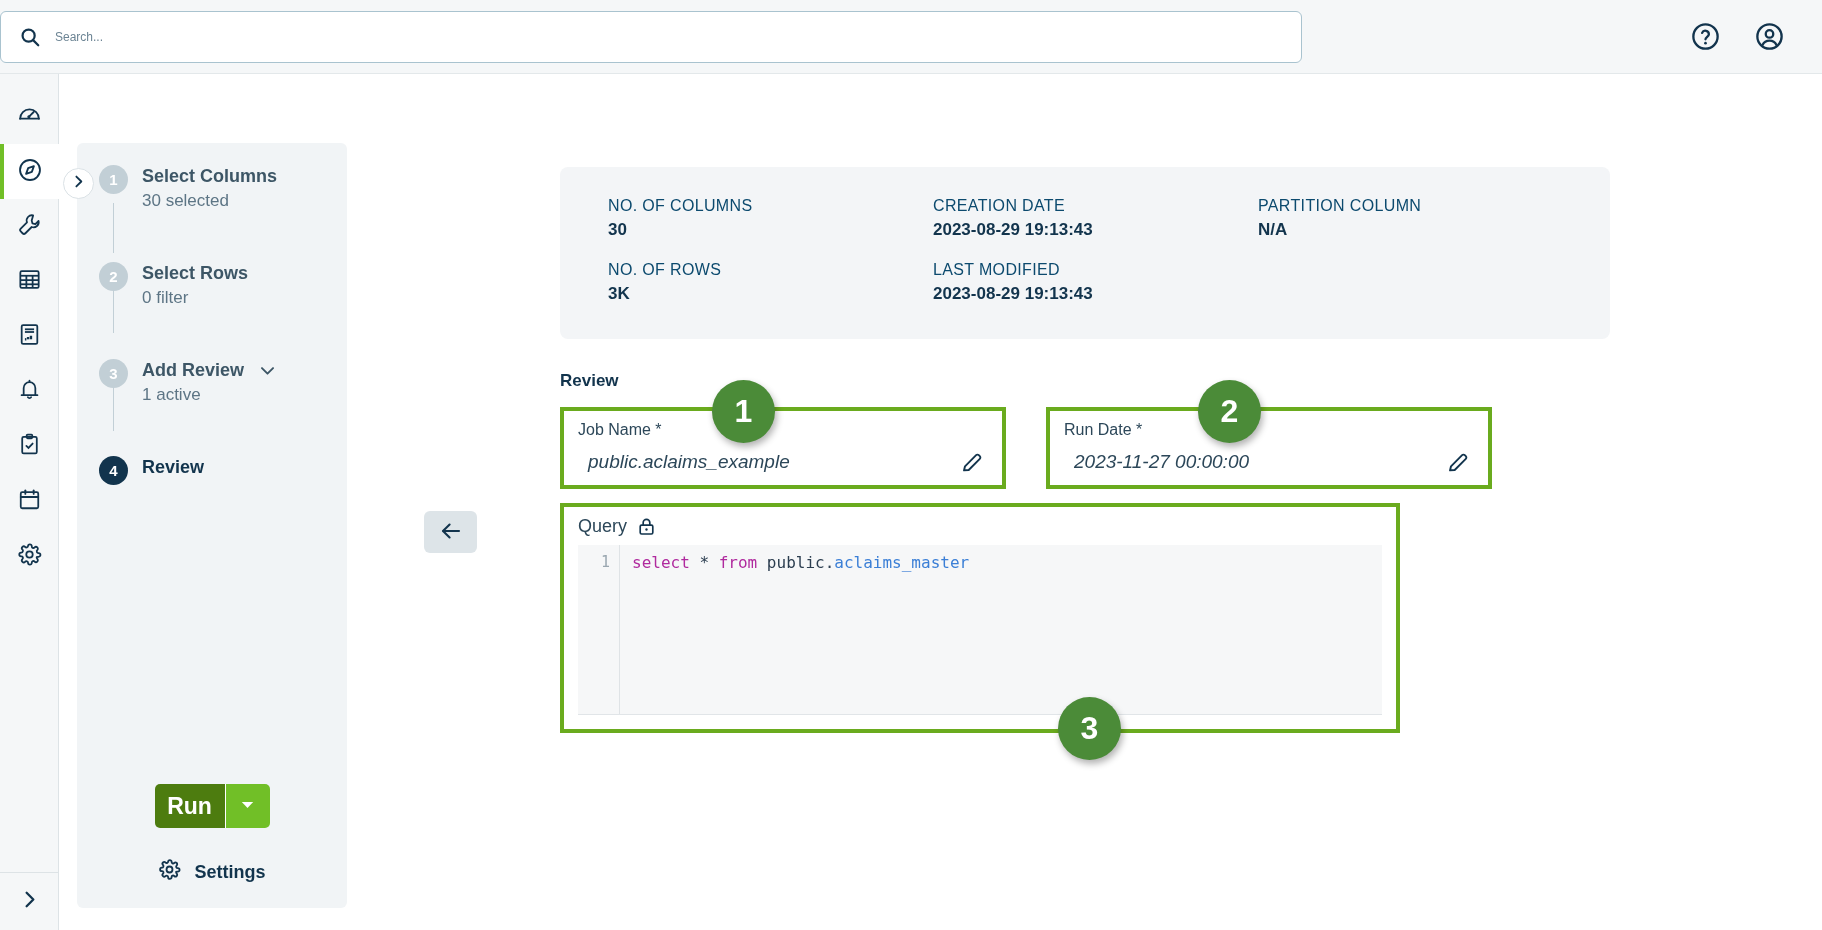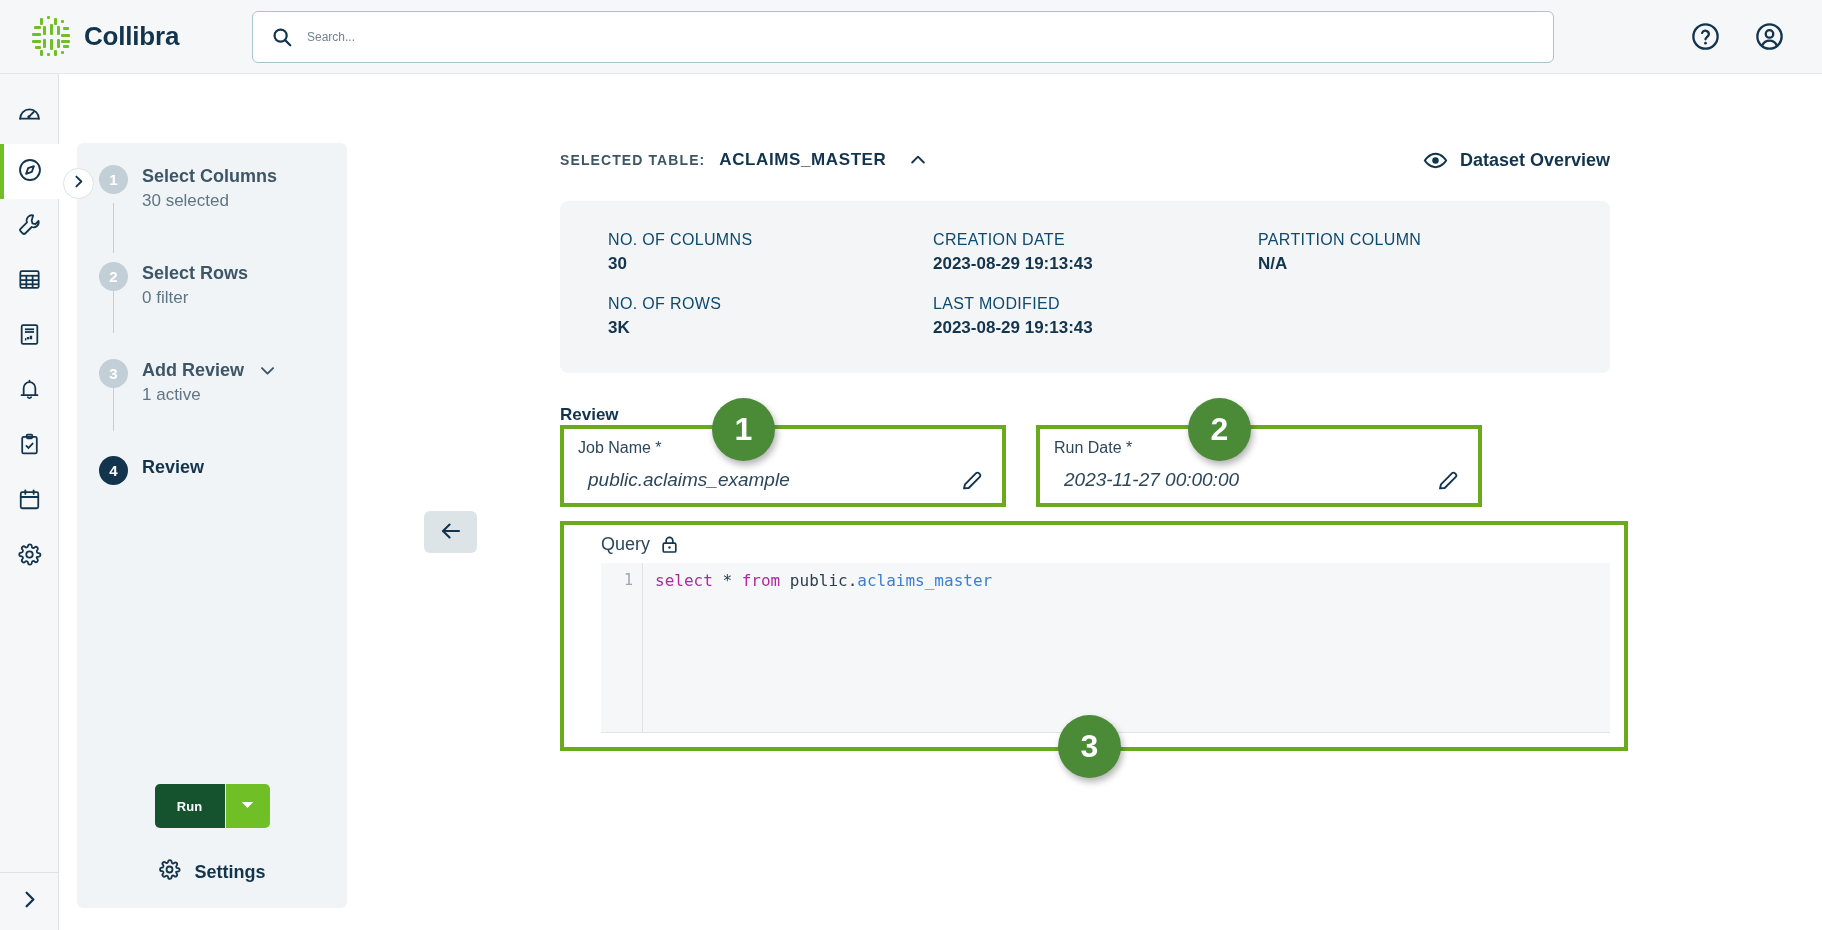--- a/index.html
+++ b/index.html
@@ -115,23 +115,23 @@
   .connector {
     position: absolute; left: 36px; width: 1px;
     background: #c2cfd6;
   }
   .run-area {
     position: absolute; left: 0; bottom: 22px; width: 270px;
     display: flex; flex-direction: column; align-items: center; gap: 30px;
   }
   .run-group { display: flex; height: 44px; }
   .run-btn {
-    background: #14532d; color: #fff; border: none;
+    background: #4d7c0f; color: #fff; border: none;
     font-family: "Liberation Sans", sans-serif;
-    font-size: 13px; font-weight: bold;
+    font-size: 23px; font-weight: bold;
     border-radius: 5px 0 0 5px; width: 70px; cursor: pointer;
   }
   .run-caret {
     background: #71bf27; border: none; border-left: 1px solid #ffffff;
     border-radius: 0 5px 5px 0; width: 45px; cursor: pointer;
     display: flex; align-items: center; justify-content: center; color: #fff;
   }
   .settings-link {
     display: flex; align-items: center; gap: 13px;
     color: #12344d; font-size: 18px; font-weight: bold; cursor: pointer;
@@ -176,39 +176,38 @@
   }
   .meta-value {
     font-size: 17px; font-weight: bold; color: #12344d; margin-top: 5px;
   }
 
   .review-title {
     margin-top: 32px; font-size: 17px; font-weight: bold; color: #12344d;
   }
 
   
-  .field-row { position: relative; display: flex; gap: 30px; }
+  .field-row { margin-top: 16px; position: relative; display: flex; gap: 40px; }
   .hl-box {
     border: 4px solid #6aab1e; background: #ffffff;
     position: relative; height: 82px;
   }
   .field { width: 446px; padding: 10px 18px 0 14px; }
   .field-label { font-size: 16px; color: #2c4759; }
   .field-value-row {
     display: flex; align-items: flex-start; margin-top: 12px; font-style: italic;
   }
   .field-value { font-size: 19px; color: #2c4759; padding-left: 10px; }
   .pencil { margin-left: auto; color: #12344d; cursor: pointer; display:flex; }
 
   
   .query-box {
-    margin-top: 14px; width: 1068px; height: 230px;
+    margin-top: 14px; width: 840px; height: 230px;
     border: 4px solid #6aab1e; background: #ffffff;
     position: relative;
-    padding-left: 23px;
   }
   .query-head {
     display: flex; align-items: center; gap: 9px;
     padding: 9px 0 0 14px;
   }
   .query-label { font-size: 18px; color: #2c4759; }
   .editor {
     margin: 8px 14px 10px 14px; height: 170px;
     background: #f6f7f8; border-bottom: 1px solid #e1e5e8;
     position: relative; overflow: hidden;
@@ -237,47 +236,20 @@
     box-shadow: 2px 4px 7px rgba(0,0,0,0.30);
     z-index: 10;
   }
 </style>
 </head>
 <body>
 
 <div id="app">
 
   <div class="topbar">
-    <div class="brand">
-      <div class="logo-mark">
-        <i style="left:10px;  top:2px;  width:3px;  height:7px;"></i>
-        <i style="left:17px;  top:0px;  width:3px;  height:3px;"></i>
-        <i style="left:24px;  top:2px;  width:3px;  height:7px;"></i>
-        <i style="left:31px;  top:4px;  width:3px;  height:3px;"></i>
-        <i style="left:4px;   top:10px; width:7px;  height:3px;"></i>
-        <i style="left:13px;  top:10px; width:3px;  height:9px;"></i>
-        <i style="left:20px;  top:8px;  width:3px;  height:11px;"></i>
-        <i style="left:27px;  top:10px; width:3px;  height:9px;"></i>
-        <i style="left:33px;  top:11px; width:6px;  height:3px;"></i>
-        <i style="left:2px;   top:17px; width:9px;  height:3px;"></i>
-        <i style="left:31px;  top:18px; width:9px;  height:3px;"></i>
-        <i style="left:2px;   top:24px; width:9px;  height:3px;"></i>
-        <i style="left:13px;  top:23px; width:3px;  height:9px;"></i>
-        <i style="left:20px;  top:23px; width:3px;  height:11px;"></i>
-        <i style="left:27px;  top:23px; width:3px;  height:9px;"></i>
-        <i style="left:31px;  top:24px; width:9px;  height:3px;"></i>
-        <i style="left:5px;   top:30px; width:6px;  height:3px;"></i>
-        <i style="left:33px;  top:29px; width:6px;  height:3px;"></i>
-        <i style="left:10px;  top:34px; width:3px;  height:6px;"></i>
-        <i style="left:17px;  top:37px; width:3px;  height:3px;"></i>
-        <i style="left:24px;  top:34px; width:3px;  height:6px;"></i>
-        <i style="left:31px;  top:35px; width:3px;  height:3px;"></i>
-      </div>
-      <div class="brand-name">Collibra</div>
-    </div>
 
     <div class="search-wrap">
       <span class="search-icon">
         <svg viewBox="0 0 24 24" width="22" height="22" fill="none" stroke="currentColor" stroke-width="2.4" stroke-linecap="round">
           <circle cx="10.5" cy="10.5" r="6.6"></circle>
             <line x1="15.4" y1="15.4" x2="21" y2="21"></line>
         </svg>
       </span>
       <input class="search-input" type="text" placeholder="Search..." style="">
     </div>
@@ -485,38 +457,20 @@
     <span>
       <svg viewBox="0 0 24 24" width="24" height="24" fill="none" stroke="#12344d" stroke-width="2.1" stroke-linecap="round" stroke-linejoin="round">
         <line x1="20" y1="12" x2="4.4" y2="12"></line>
           <polyline points="10.6,5.6 4,12 10.6,18.4"></polyline>
       </svg>
     </span>
   </button>
 
   <div class="main">
 
-    <div class="sel-row">
-      <span class="sel-label">SELECTED TABLE:</span>
-      <span class="sel-value">ACLAIMS_MASTER</span>
-      <span class="sel-chevron">
-        <svg viewBox="0 0 24 24" width="20" height="20" fill="none" stroke="#12344d" stroke-width="2.3" stroke-linecap="round" stroke-linejoin="round">
-          <polyline points="5,15 12,8 19,15"></polyline>
-        </svg>
-      </span>
-      <span class="overview-link">
-        <span style="display:flex;">
-          <svg viewBox="0 0 24 24" width="25" height="25" fill="none" stroke="#12344d" stroke-width="1.9">
-            <path d="M1.8 12S5.4 5.6 12 5.6 22.2 12 22.2 12 18.6 18.4 12 18.4 1.8 12 1.8 12z"></path>
-            <circle cx="12" cy="12" r="3.1" fill="#12344d" stroke="none"></circle>
-          </svg>
-        </span>
-        <span>Dataset Overview</span>
-      </span>
-    </div>
 
     <div class="info-card">
       <div>
         <div class="meta-label">NO. OF COLUMNS</div>
         <div class="meta-value">30</div>
       </div>
       <div>
         <div class="meta-label">CREATION DATE</div>
         <div class="meta-value">2023-08-29 19:13:43</div>
       </div>

